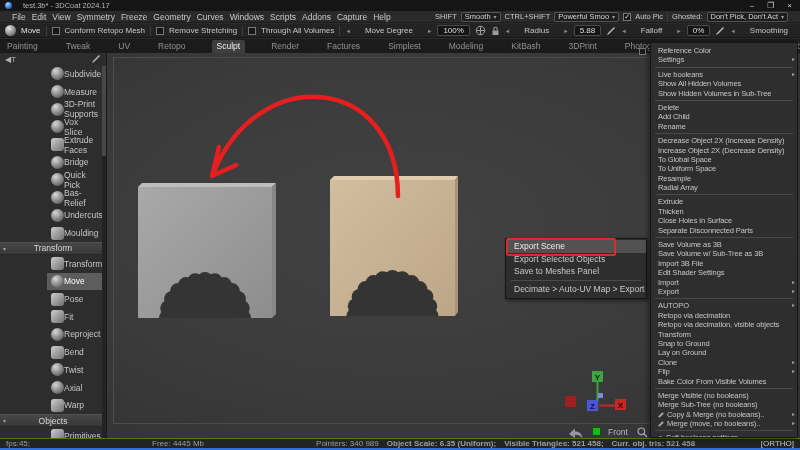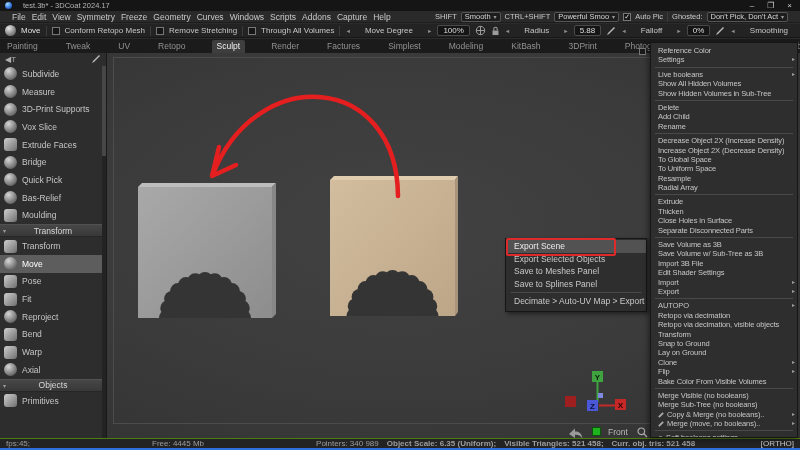--- a/index.html
+++ b/index.html
@@ -32,21 +32,21 @@
   .wtab { padding:1px 2px 2px; cursor:default; }
   .wtab.active { background:#3e3e3e; color:#ededed; border-radius:2px 2px 0 0; padding:1px 5px 2px; }
   .addtab { font-size:9px; color:#9a9a9a; padding-bottom:1px; }
   .tabs-close { margin-left:auto; color:#b0b0b0; font-size:9px; padding:0 3px 1px; }
   .ptab { font-size:8px; color:#a8a8a8; padding:1px 4px 2px; }
   .ptab.active { background:#3e3e3e; color:#e2e2e2; border-radius:2px 2px 0 0; }
 
   
   .leftpanel { position:absolute; left:0; top:53px; width:107px; height:385px; background:#2d2d2d; border-right:1px solid #191919; overflow:hidden; }
   .lp-header { height:12px; display:flex; align-items:center; justify-content:space-between; padding:0 5px; font-size:8px; color:#b0b0b0; }
-  .tool-row { height:17.7px; display:flex; align-items:center; gap:5px; padding:0 8px 0 4px; font-size:8.5px; color:#c6c6c6; }
+  .tool-row { height:17.7px; display:flex; align-items:center; padding:0 8px 0 4px; font-size:8.5px; color:#c6c6c6;margin-left:47px; }
   .tool-row.selected { background:#5d5d5d; color:#ffffff; }
   .ticon { width:13px; height:13px; border-radius:50%; flex:none; background:radial-gradient(circle at 35% 30%, #d6d6d6, #7a7a7a 60%, #3d3d3d); }
   .ticon.sq { border-radius:3px; background:linear-gradient(135deg,#cfcfcf,#6e6e6e); }
   .section-hdr { height:13px; background:linear-gradient(#474747,#383838); border-top:1px solid #515151; border-bottom:1px solid #262626; color:#d8d8d8; font-size:8.5px; display:flex; align-items:center; justify-content:center; position:relative; }
   .section-hdr .tri { position:absolute; left:3px; font-size:6px; color:#9d9d9d; }
   .lp-scroll { position:absolute; right:0; top:13px; bottom:0; width:4px; background:#232323; }
   .lp-thumb { position:absolute; right:0; top:0; width:4px; height:90px; background:#474747; }
 
   
   .viewport { position:absolute; left:107px; top:53px; width:693px; height:385px; background:radial-gradient(ellipse at 42% 45%, #424242 0%, #3b3b3b 55%, #323232 100%); overflow:hidden; }
@@ -237,20 +237,24 @@
     </div>
   <div class="tool-row">
       <span class="ticon"></span>
       <span>Quick Pick</span>
     </div>
   <div class="tool-row">
       <span class="ticon"></span>
       <span>Bas-Relief</span>
     </div>
   <div class="tool-row">
+      <span class="ticon"></span>
+      <span>Undercuts</span>
+    </div>
+  <div class="tool-row">
       <span class="ticon sq"></span>
       <span>Moulding</span>
     </div>
   <div class="section-hdr">
       <span class="tri">▾</span>
       <span>Transform</span>
     </div>
   <div class="tool-row">
       <span class="ticon sq"></span>
       <span>Transform</span>
@@ -269,26 +273,30 @@
     </div>
   <div class="tool-row">
       <span class="ticon"></span>
       <span>Reproject</span>
     </div>
   <div class="tool-row">
       <span class="ticon sq"></span>
       <span>Bend</span>
     </div>
   <div class="tool-row">
+      <span class="ticon"></span>
+      <span>Twist</span>
+    </div>
+  <div class="tool-row">
+      <span class="ticon"></span>
+      <span>Axial</span>
+    </div>
+  <div class="tool-row">
       <span class="ticon sq"></span>
       <span>Warp</span>
-    </div>
-  <div class="tool-row">
-      <span class="ticon"></span>
-      <span>Axial</span>
     </div>
   <div class="section-hdr">
       <span class="tri">▾</span>
       <span>Objects</span>
     </div>
   <div class="tool-row">
       <span class="ticon sq"></span>
       <span>Primitives</span>
     </div>
   <div class="lp-scroll">
@@ -391,21 +399,20 @@
   </svg>
 </div>
 
 <div class="sliver-cb"></div>
 
 <div class="popup">
   <div class="red-annotation"></div>
   <div class="pi hl">Export Scene</div>
   <div class="pi">Export Selected Objects</div>
   <div class="pi">Save to Meshes Panel</div>
-  <div class="pi">Save to Splines Panel</div>
   <div class="psep"></div>
   <div class="pi">Decimate &gt; Auto-UV Map &gt; Export</div>
 </div>
 
 <div class="ctxmenu">
   <div class="ci">Reference Color</div>
   <div class="ci"><span>Settings</span><span class="arr">▸</span></div>
   <div class="csep"></div>
   <div class="ci"><span>Live booleans</span><span class="arr">▸</span></div>
   <div class="ci">Show All Hidden Volumes</div>

